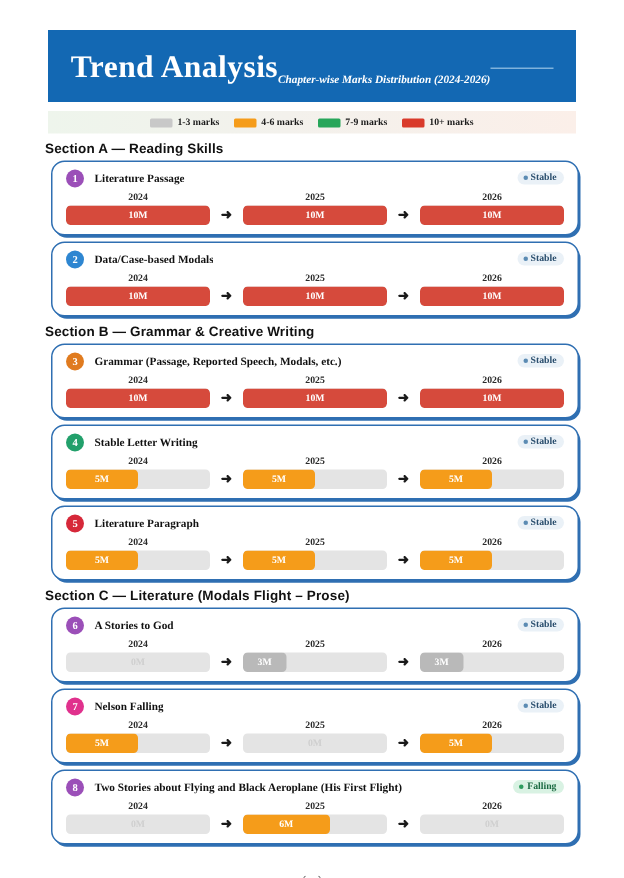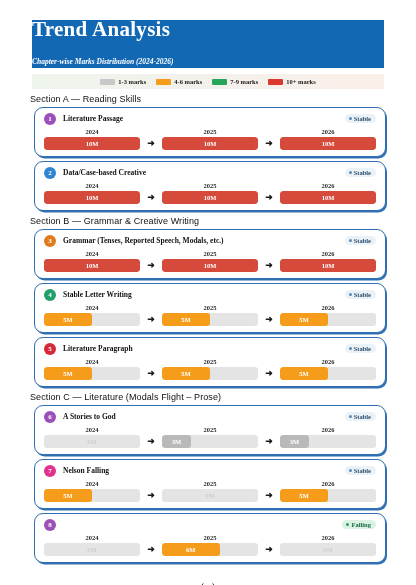--- a/index.html
+++ b/index.html
@@ -15,22 +15,22 @@
     box-sizing:border-box;
     padding:0 0 0 0;
   }
 
   
   .header{
     margin:20px 32px 0 32px;
     background:#1368b3;
     height:48px;
     display:flex;
-    flex-direction:column;
-    align-items:flex-start;
+    flex-direction:row;
+    align-items:center;
     justify-content:center;
     position:relative;
   }
   .header-title{
     font-family:"Liberation Serif", serif;
     font-weight:bold;
     color:#ffffff;
     font-size:21px;
     line-height:21px;
     letter-spacing:.3px;
@@ -61,21 +61,21 @@
   .legend-label{
     font-family:"Liberation Serif", serif;
     font-weight:bold;
     font-size:6.5px;color:#1b1b1b;white-space:nowrap;
   }
 
   
   .section-head{
     margin:5px 0 3px 30px;
     font-size:9px;
-    font-weight:normal;
+    font-weight:bold;
     color:#111111;
     letter-spacing:.1px;
   }
 
   
   .card{
     position:relative;
     margin:0 30px 4px 34px;
     border:1px solid #2f6fb2;
     border-radius:9px;
@@ -237,21 +237,21 @@
             <div class="track">
               <div class="fill" style="width: 100%; background: rgb(214, 74, 60);"></div>
               <div class="bar-val" style="width: 100%;">10M</div>
             </div>
           </div>
         </div>
       </div>
       <div class="card">
         <div class="card-top">
           <div class="badge" style="background: rgb(46, 134, 209);">2</div>
-          <div class="card-title">Data/Case-based Creative</div>
+          <div class="card-title">Data/Case-based Modals</div>
           <div class="status stable">
             <span class="status-dot"></span>
             <span>Stable</span>
           </div>
         </div>
         <div class="years">
           <div class="ycol">
             <div class="ylabel">2024</div>
             <div class="track">
               <div class="fill" style="width: 100%; background: rgb(214, 74, 60);"></div>
@@ -273,21 +273,21 @@
               <div class="fill" style="width: 100%; background: rgb(214, 74, 60);"></div>
               <div class="bar-val" style="width: 100%;">10M</div>
             </div>
           </div>
         </div>
       </div>
       <div class="section-head">Section B — Grammar &amp; Creative Writing</div>
       <div class="card">
         <div class="card-top">
           <div class="badge" style="background: rgb(224, 123, 31);">3</div>
-          <div class="card-title">Grammar (Tenses, Reported Speech, Modals, etc.)</div>
+          <div class="card-title">Grammar (Passage, Reported Speech, Modals, etc.)</div>
           <div class="status stable">
             <span class="status-dot"></span>
             <span>Stable</span>
           </div>
         </div>
         <div class="years">
           <div class="ycol">
             <div class="ylabel">2024</div>
             <div class="track">
               <div class="fill" style="width: 100%; background: rgb(214, 74, 60);"></div>
@@ -449,20 +449,21 @@
             <div class="track">
               <div class="fill" style="width: 50%; background: rgb(245, 156, 26);"></div>
               <div class="bar-val" style="width: 50%;">5M</div>
             </div>
           </div>
         </div>
       </div>
       <div class="card">
         <div class="card-top">
           <div class="badge" style="background: rgb(155, 79, 184);">8</div>
+          <div class="card-title">Two Stories about Flying and Black Aeroplane (His First Flight)</div>
           <div class="status falling">
             <span class="status-dot"></span>
             <span>Falling</span>
           </div>
         </div>
         <div class="years">
           <div class="ycol">
             <div class="ylabel">2024</div>
             <div class="track">
               <div class="fill" style="width: 0%; background: rgb(200, 200, 200);"></div>

